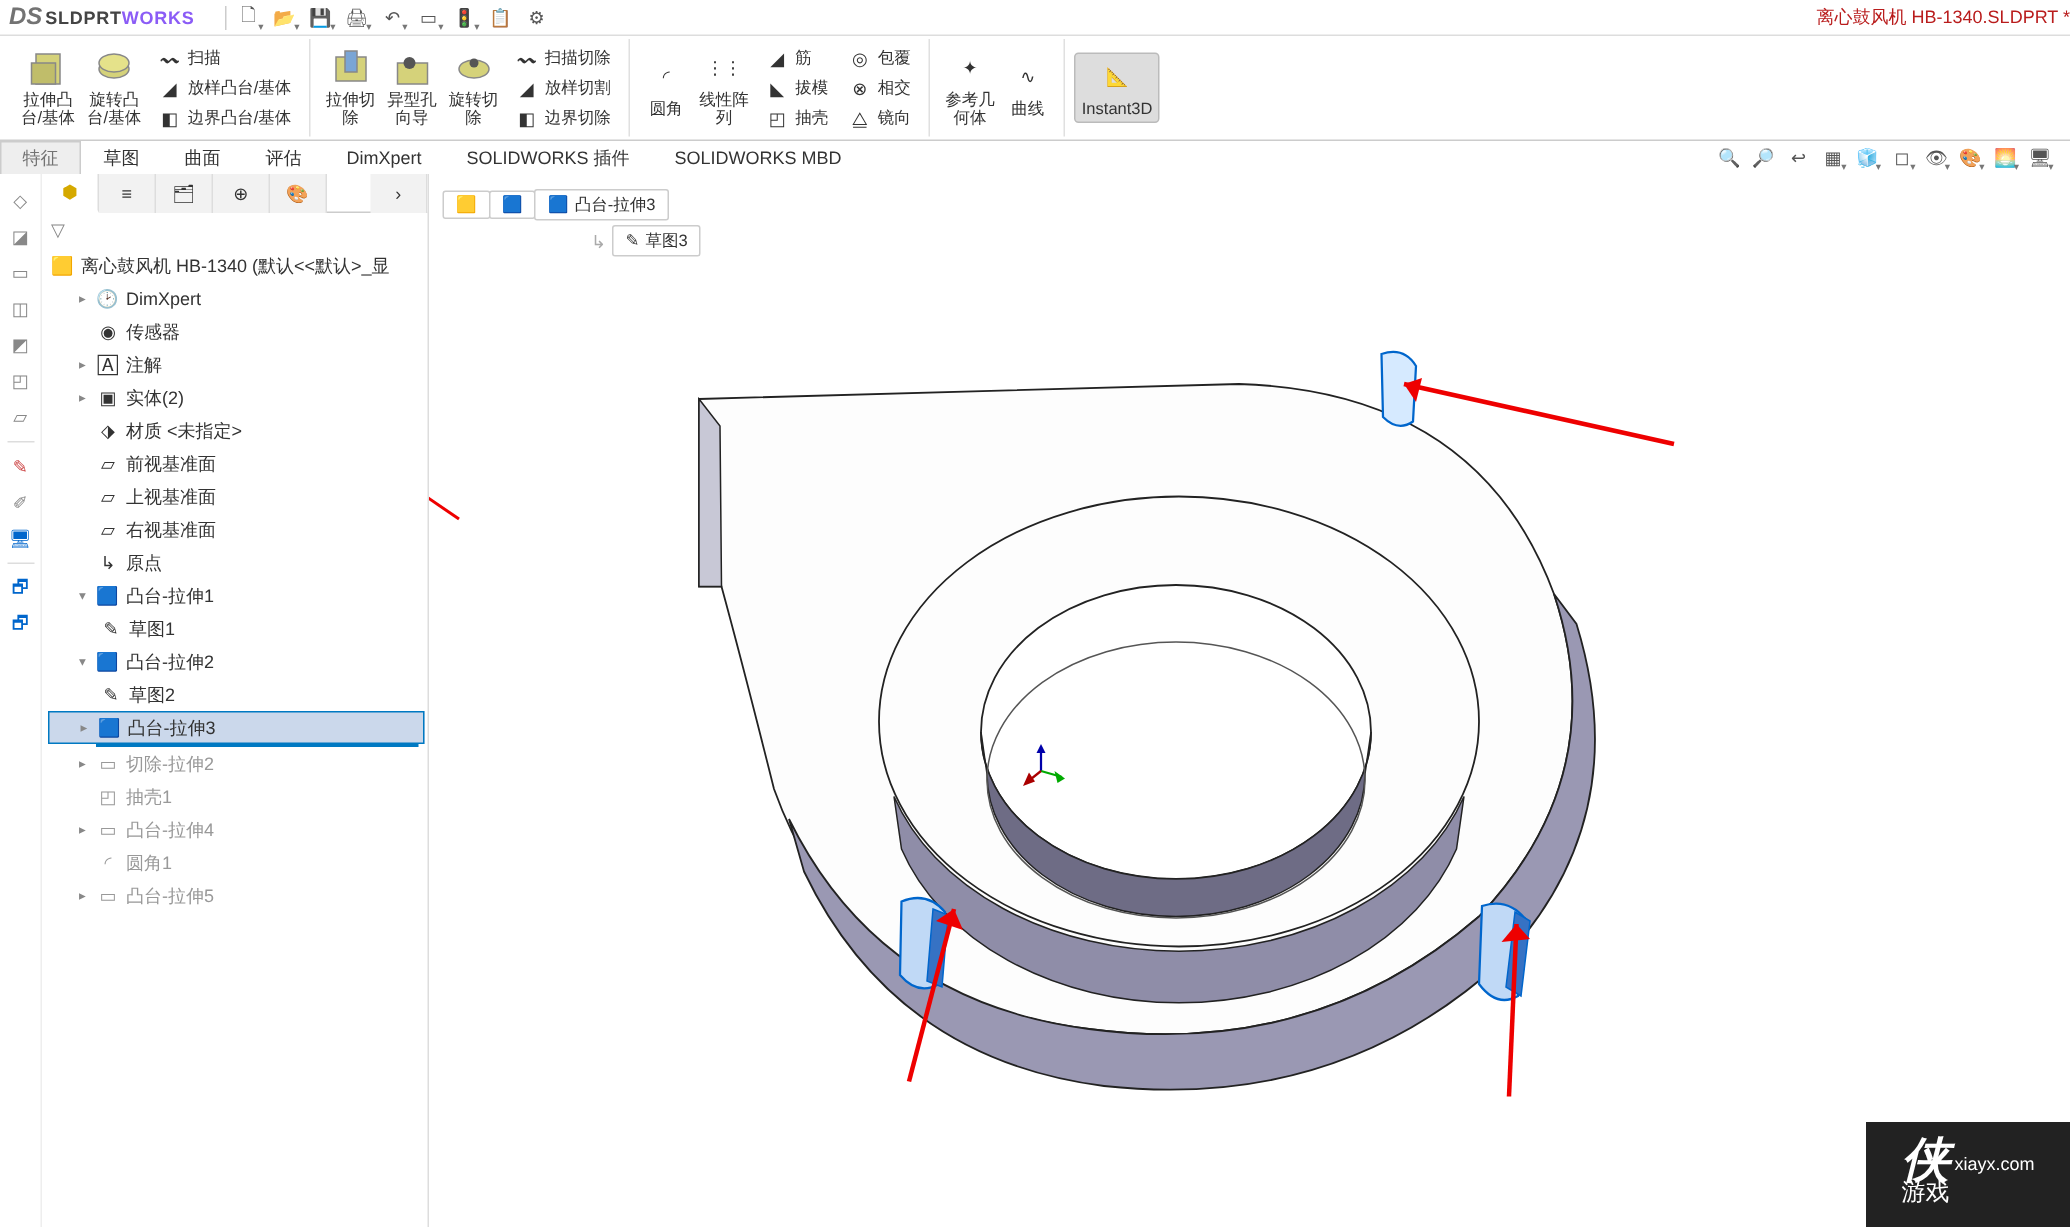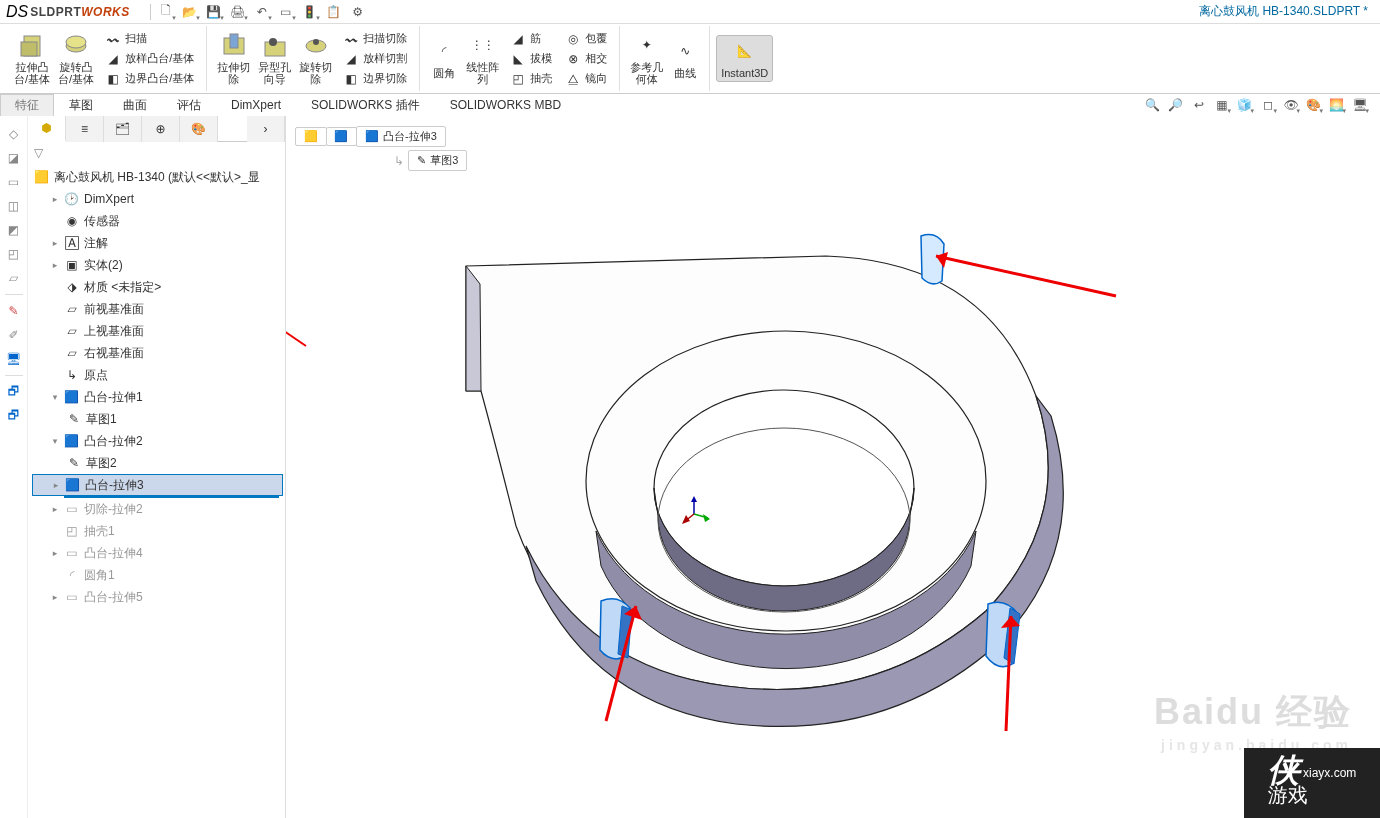--- a/index.html
+++ b/index.html
@@ -1,32 +1,32 @@
 <!DOCTYPE html>
 <html><head>
 <meta charset="utf-8">
 <style>
 * { margin: 0; padding: 0; box-sizing: border-box; font-family: "Microsoft YaHei", Arial, sans-serif; }
 body { width: 1380px; height: 818px; background: #fff; overflow: hidden; color: #333; font-size: 12px; }
 
 
 .menubar { display: flex; align-items: center; height: 24px; background: #fff; border-bottom: 1px solid #ddd; }
 .logo { display: flex; align-items: center; padding: 0 6px; }
-.logo-ds { color: #000000; font-style: italic; font-weight: normal; font-size: 16px; margin-right: 2px; }
+.logo-ds { color: #737373; font-style: italic; font-weight: bold; font-size: 16px; margin-right: 2px; }
 .logo-txt { font-weight: bold; font-size: 12px; letter-spacing: 0.5px; }
 .logo-solid { color: #444; }
-.logo-works { color: #c2410c; font-style: italic; }
+.logo-works { color: #8b5cf6; }
 .menubar-items { display: flex; margin-left: 20px; }
 .menu-item { padding: 2px 10px; cursor: pointer; }
 .pin { color: #0079c2; margin-left: 6px; font-size: 14px; }
 .toolbar-top { display: flex; align-items: center; margin-left: 12px; gap: 2px; }
 .ticon { width: 22px; height: 20px; display: inline-flex; align-items: center; justify-content: center; cursor: pointer; color: #555; position: relative; border-radius: 2px; }
 .ticon.dd::after { content: '▾'; font-size: 7px; position: absolute; right: 1px; bottom: 0; color: #777; }
 .sep { width: 1px; height: 16px; background: #ccc; margin: 0 2px; }
-.doc-title { margin-left: auto; padding-right: 12px; color: #0369a1; font-size: 12px; }
+.doc-title { margin-left: auto; padding-right: 0; color: #b91c1c; font-size: 12px; }
 
 
 .ribbon { display: flex; height: 70px; background: #fff; border-bottom: 1px solid #ccc; padding: 2px 4px; align-items: stretch; }
 .rgroup { display: flex; align-items: center; padding: 0 6px; border-right: 1px solid #e0e0e0; }
 .rbig { display: flex; flex-direction: column; align-items: center; justify-content: center; padding: 2px 4px; cursor: pointer; text-align: center; line-height: 1.1; border-radius: 3px; min-width: 34px; }
 .rbig.active { background: #ddd; border: 1px solid #bbb; }
 .ricon { width: 28px; height: 28px; display: inline-flex; align-items: center; justify-content: center; }
 .rlbl { font-size: 11px; margin-top: 1px; }
 .rsmall-col { display: flex; flex-direction: column; justify-content: space-around; padding: 0 3px; }
 .rsmall { display: flex; align-items: center; cursor: pointer; padding: 1px 3px; border-radius: 2px; }
@@ -481,21 +481,17 @@
 
     <svg class="triad" width="30" height="30">
       <line x1="12" y1="18" x2="12" y2="2" stroke="#00a" stroke-width="1.5"></line>
         <path d="M12 0 L9 6 L15 6 Z" fill="#00a"></path>
       <line x1="12" y1="18" x2="26" y2="22" stroke="#0a0" stroke-width="1.5"></line>
         <path d="M28 23 L21 18 L23 26 Z" fill="#0a0"></path>
       <line x1="12" y1="18" x2="2" y2="26" stroke="#a00" stroke-width="1.5"></line>
         <path d="M0 28 L8 25 L4 19 Z" fill="#a00"></path>
     </svg>
 
-    <div class="watermark1">
-      <span>Baidu 经验</span>
-      <span class="sub">jingyan.baidu.com</span>
-    </div>
     <div class="watermark2">
-      <div><span class="big">侠</span> <span style="position:relative;top:-4px"><span class="small">xiayx.com</span><br><span style="font-size:20px">游戏</span></span></div>
+      <div><span class="big">侠</span> <span style="position:relative;top:-4px"><span class="small">xiayx.com</span><br><span style="font-size:16px">游戏</span></span></div>
     </div>
   </div>
 </div>
 
 </body></html>

